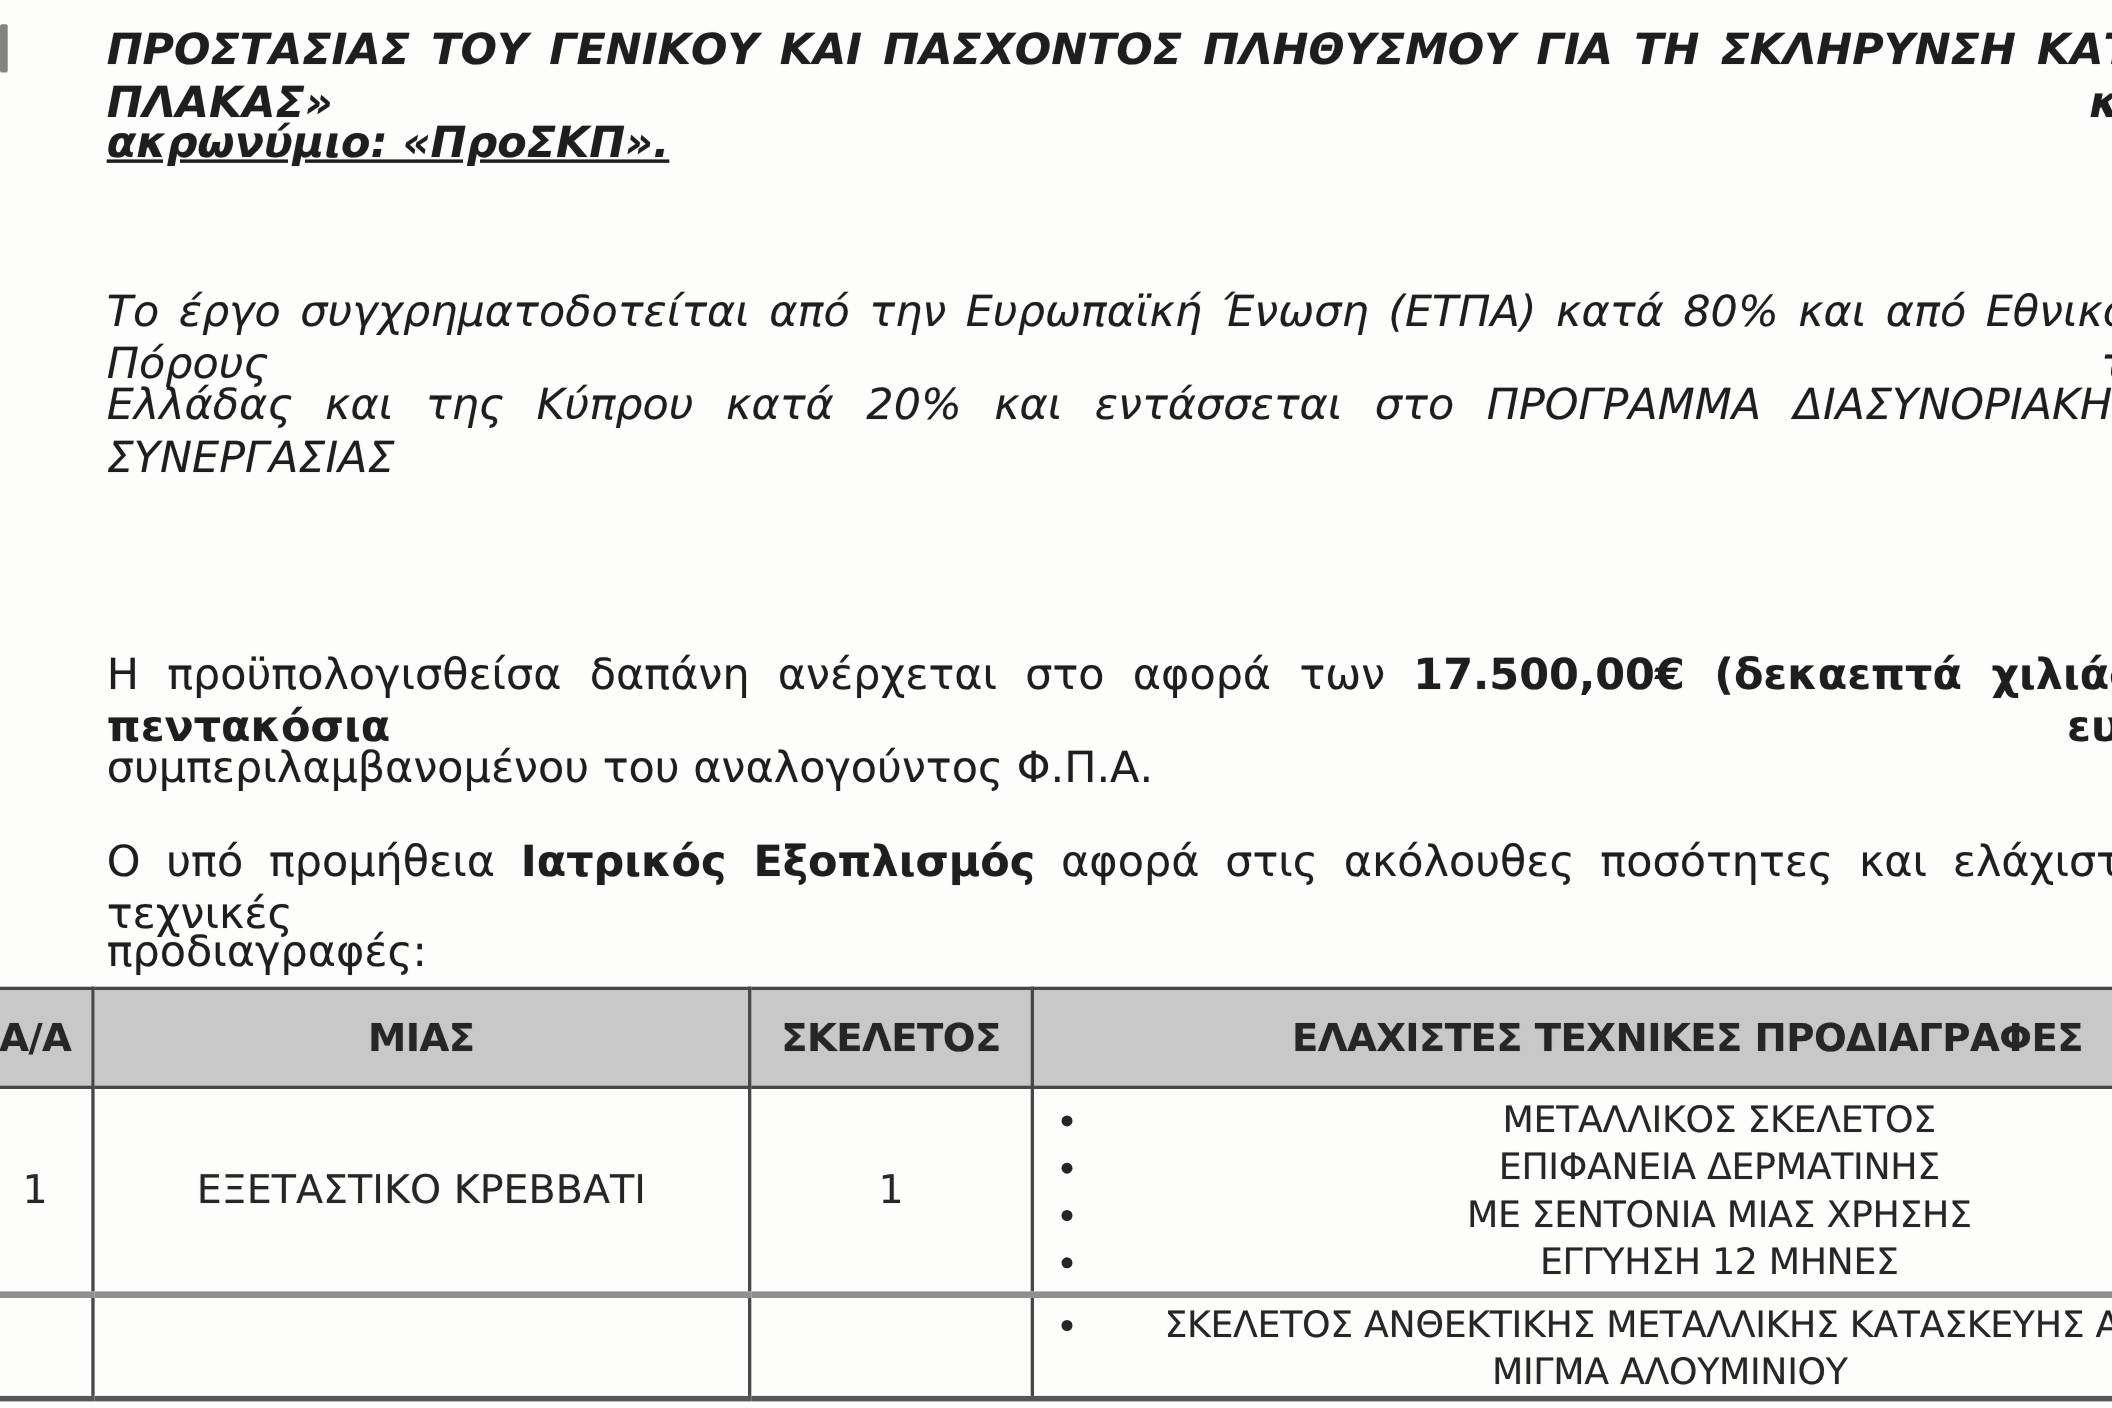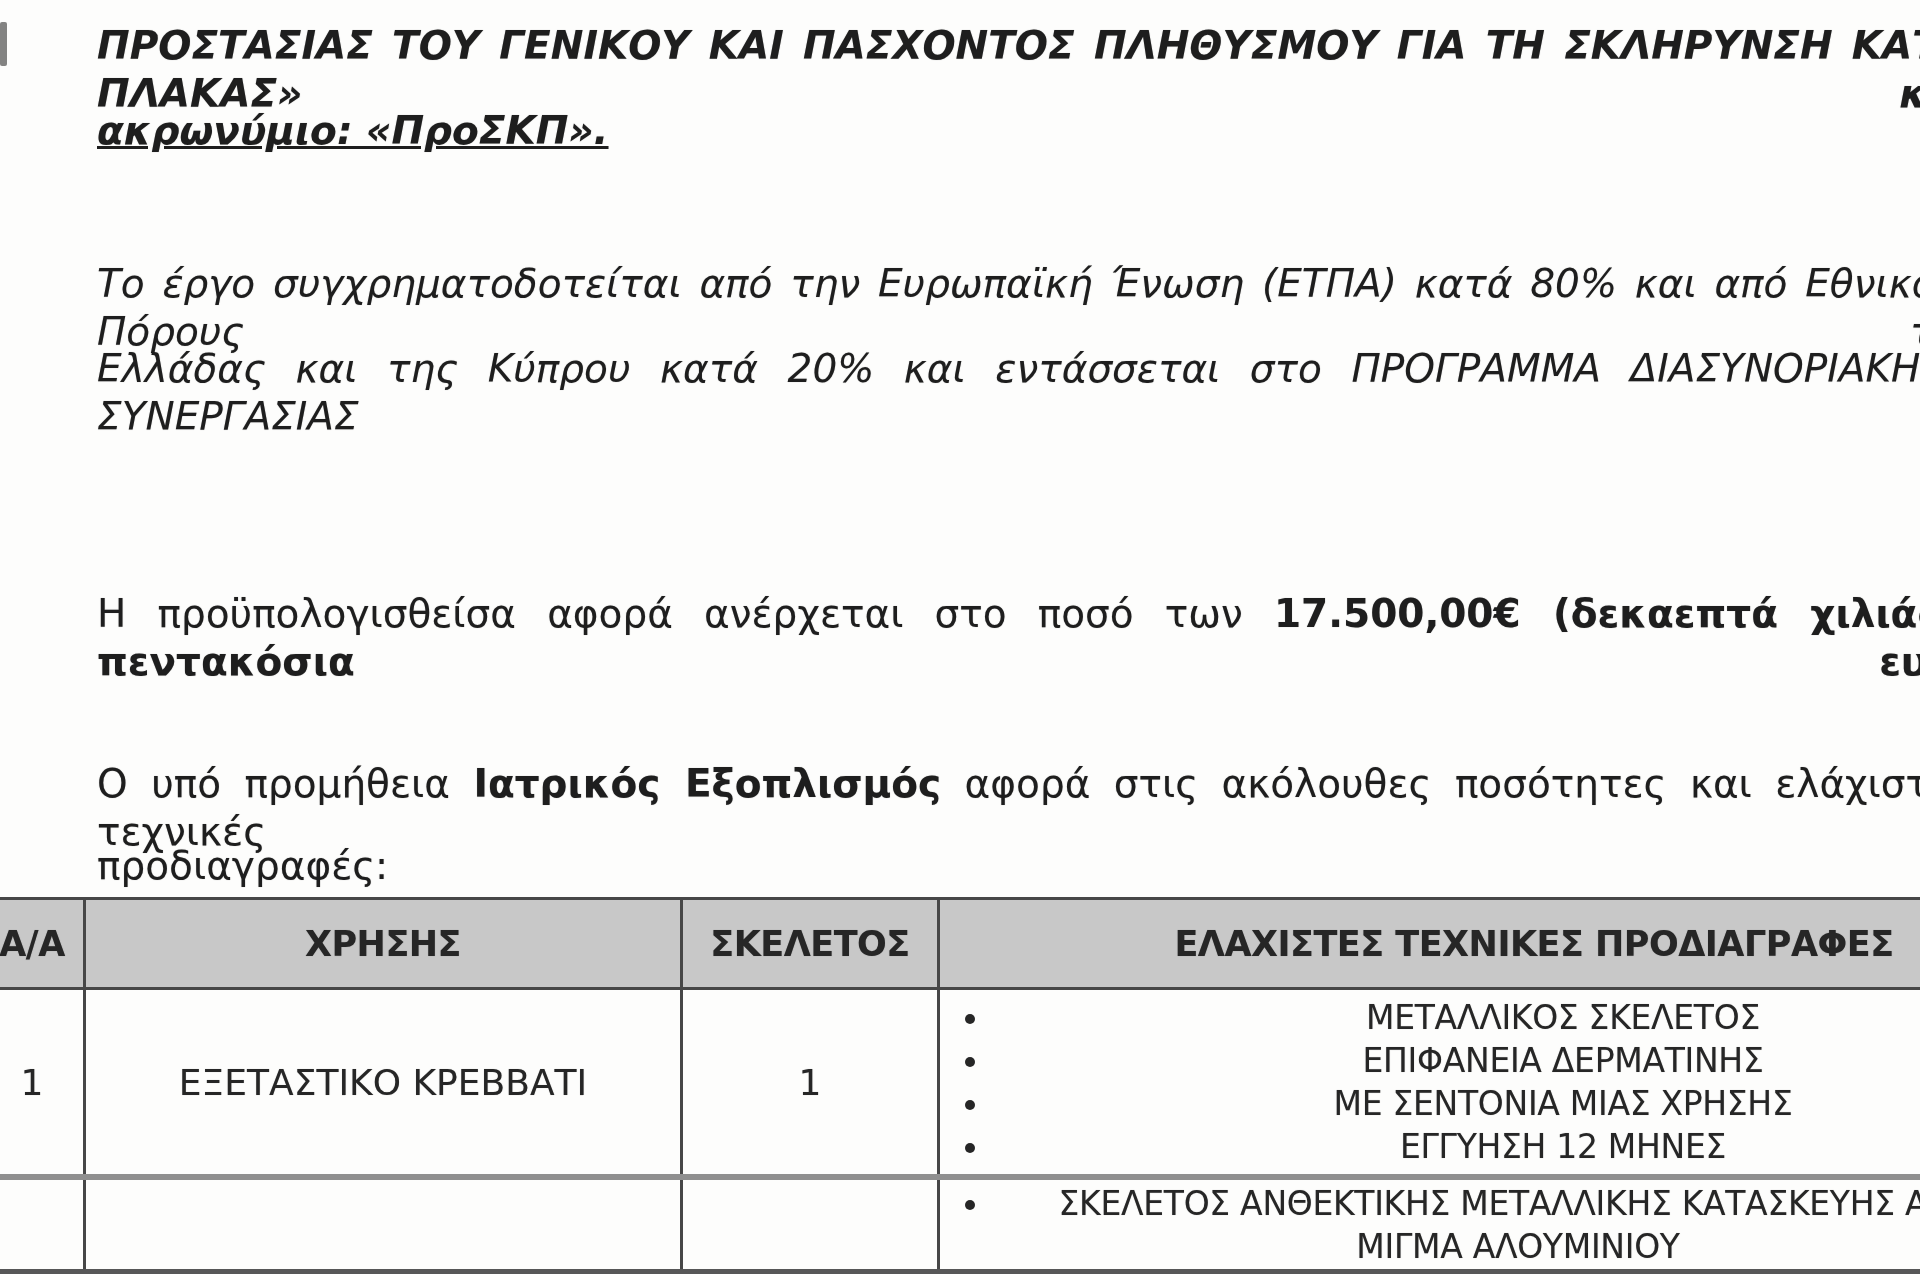--- a/index.html
+++ b/index.html
@@ -61,39 +61,40 @@
 
   <div class="smudge" style="left:0;top:22px;width:7px;height:44px;"></div>
 
   <div class="line just bi" style="top:22px;width:1872px;">ΠΡΟΣΤΑΣΙΑΣ ΤΟΥ ΓΕΝΙΚΟΥ ΚΑΙ ΠΑΣΧΟΝΤΟΣ ΠΛΗΘΥΣΜΟΥ ΓΙΑ ΤΗ ΣΚΛΗΡΥΝΣΗ ΚΑΤΑ ΠΛΑΚΑΣ» και</div>
   <div class="line bi" style="top:107px;text-decoration:underline;">ακρωνύμιο: «ΠροΣΚΠ».</div>
 
   <div class="line just it" style="top:260px;width:1884px;">Το έργο συγχρηματοδοτείται  από την Ευρωπαϊκή Ένωση (ΕΤΠΑ) κατά 80% και από Εθνικούς Πόρους της</div>
   <div class="line just it" style="top:345px;width:1848px;">Ελλάδας και της Κύπρου κατά 20% και εντάσσεται στο ΠΡΟΓΡΑΜΜΑ ΔΙΑΣΥΝΟΡΙΑΚΗΣ ΣΥΝΕΡΓΑΣΙΑΣ</div>
 
   <div class="line just" style="top:590px;width:1892px;">
-    <span>Η προϋπολογισθείσα αφορά ανέρχεται στο ποσό των </span><span class="b">17.500,00€ (δεκαεπτά χιλιάδες πεντακόσια ευρώ</span>
+    <span>Η προϋπολογισθείσα δαπάνη ανέρχεται στο αφορά των </span><span class="b">17.500,00€ (δεκαεπτά χιλιάδες πεντακόσια ευρώ</span>
   </div>
+  <div class="line" style="top:675px;">συμπεριλαμβανομένου του αναλογούντος Φ.Π.Α.</div>
 
   <div class="line just" style="top:760px;width:1876px;">
     <span>Ο υπό προμήθεια </span><span class="b">Ιατρικός Εξοπλισμός</span><span> αφορά στις ακόλουθες ποσότητες και ελάχιστες τεχνικές</span>
   </div>
   <div class="line" style="top:842px;">προδιαγραφές:</div>
 
   <table class="spec">
     <colgroup>
       <col style="width:105px;">
       <col style="width:597px;">
       <col style="width:257px;">
       <col style="width:1191px;">
     </colgroup>
     <thead>
       <tr>
         <th>Α/Α</th>
-        <th>ΧΡΗΣΗΣ</th>
+        <th>ΜΙΑΣ</th>
         <th>ΣΚΕΛΕΤΟΣ</th>
         <th>ΕΛΑΧΙΣΤΕΣ ΤΕΧΝΙΚΕΣ ΠΡΟΔΙΑΓΡΑΦΕΣ</th>
       </tr>
     </thead>
     <tbody>
       <tr class="r1">
         <td>1</td>
         <td>ΕΞΕΤΑΣΤΙΚΟ ΚΡΕΒΒΑΤΙ</td>
         <td>1</td>
         <td class="specs-cell">

